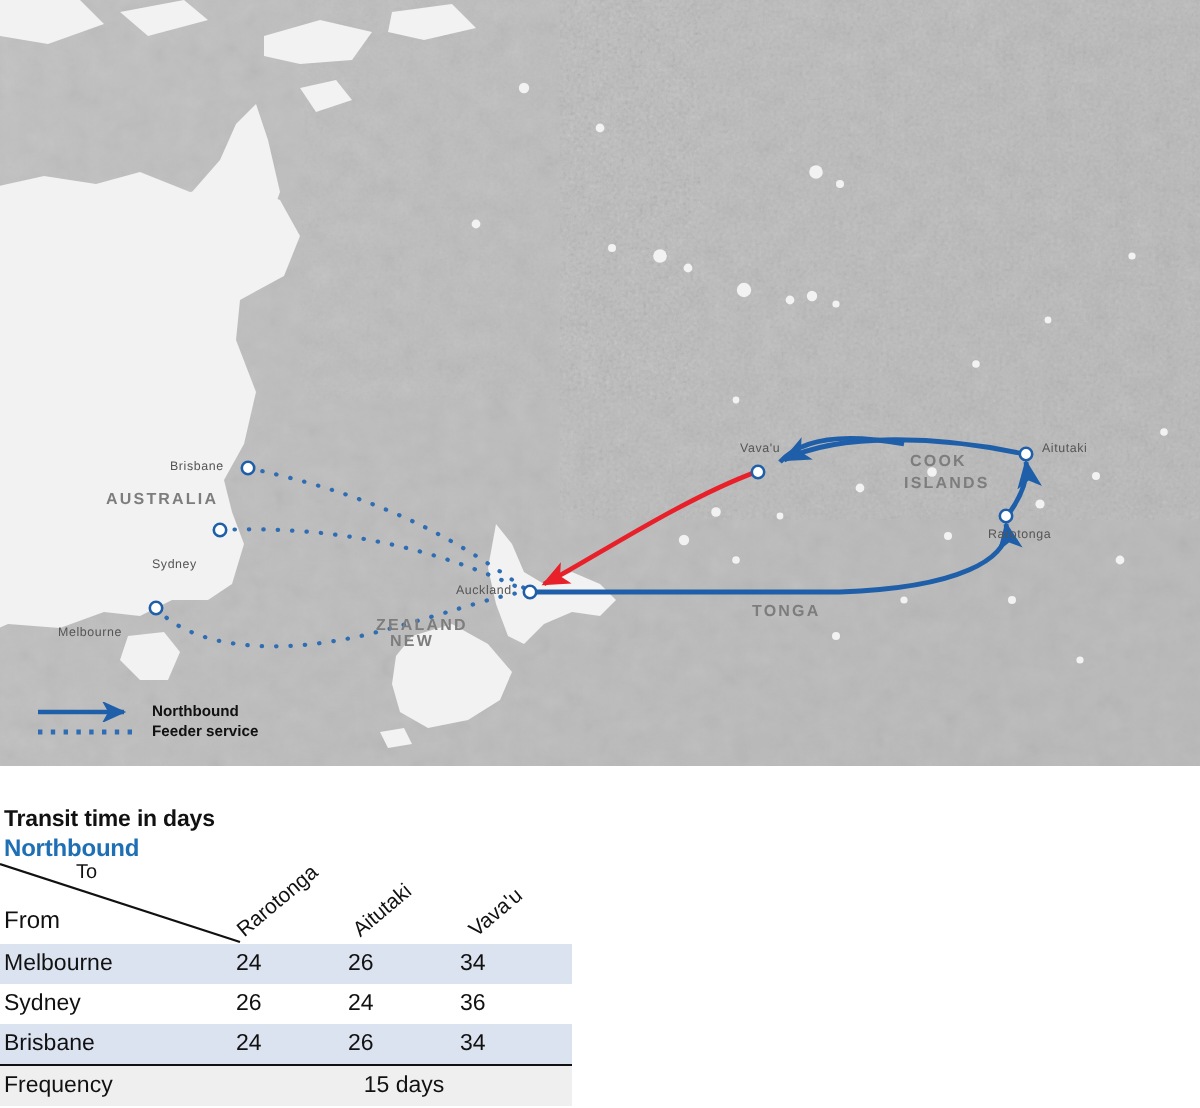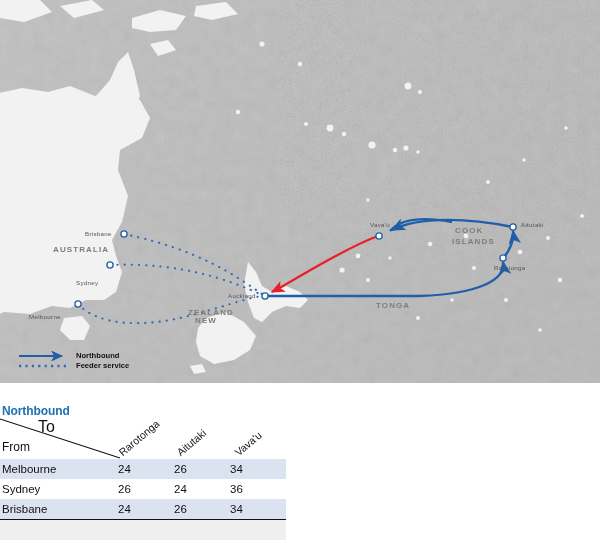--- a/index.html
+++ b/index.html
@@ -76,21 +76,21 @@
 
   
   #corner {
     position: relative;
     height: 41px;
     width: 286px;
   }
   #corner-diag { position: absolute; left: 0; top: 0; }
   #label-to {
     position: absolute; left: 38px; top: 0px;
-    font-size: 16px; color: #111;
+    font-size: 10px; color: #111;
   }
   #label-from {
     position: absolute; left: 2px; top: 22px;
     font-size: 12px; color: #111;
   }
   .col-head {
     position: absolute;
     bottom: 1px;
     font-size: 10.5px;
     color: #111;
@@ -291,20 +291,21 @@
         </svg>
       </span>
       <span class="legend-text">Feeder service</span>
     </div>
 
   </div>
 </div>
 
 <div id="table-block">
 
+  <div id="transit-title">Transit time in days</div>
 
   <div id="direction-title">Northbound</div>
 
   <div id="matrix">
 
     <div id="corner">
       <svg id="corner-diag" width="286" height="41" viewBox="0 0 286 41">
         <line x1="0" y1="1" x2="120" y2="40" stroke="#111" stroke-width="1.1"></line>
       </svg>
       <span id="label-to">To</span>
@@ -330,16 +331,18 @@
     </div>
 
     <div class="trow alt">
       <span class="cell-name">Brisbane</span>
       <span class="cell-val">24</span>
       <span class="cell-val">26</span>
       <span class="cell-val">34</span>
     </div>
 
     <div class="trow freq">
+      <span class="cell-name">Frequency</span>
+      <span class="cell-freq">15 days</span>
     </div>
 
   </div>
 </div>
 
 </body></html>

